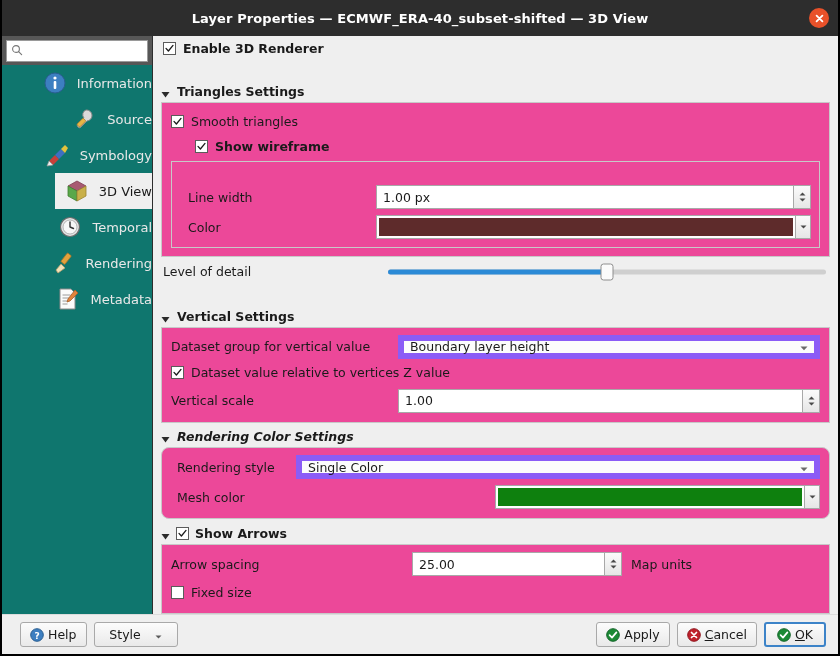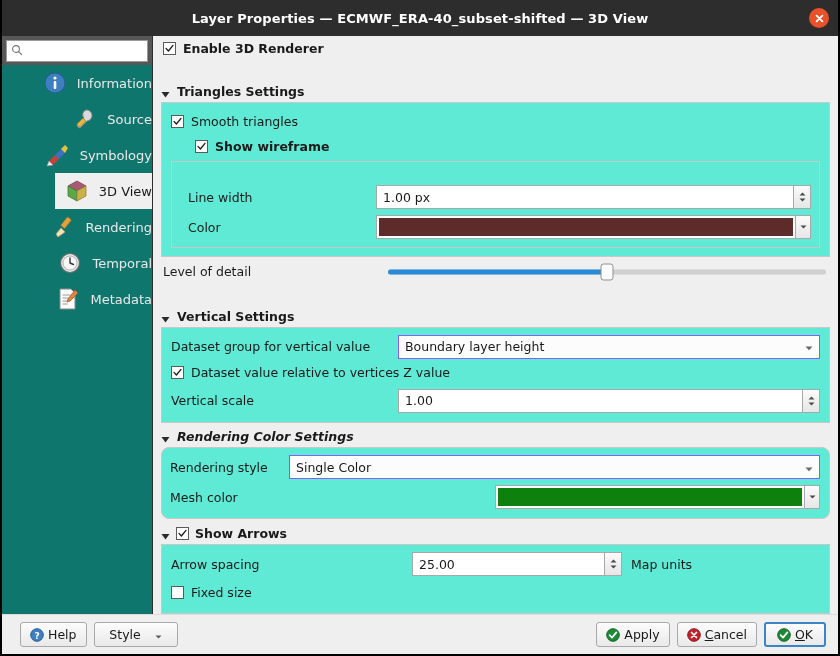--- a/index.html
+++ b/index.html
@@ -87,21 +87,21 @@
   
   .sec-head {
     display: flex; align-items: center; gap: 7px;
     font-weight: bold; font-size: 12.5px; color: #1a1a1a;
     height: 22px; cursor: pointer; margin-top: 19px;
   }
   .tri { width: 9px; height: 9px; flex: 0 0 9px; display:block; }
   
   .frame {
     border: 1px solid #c8c8c8;
-    background: #5eead4;
+    background: #ec4899;
     padding: 7px 9px;
   }
   .field-row { display: flex; align-items: center; height: 26px; }
   .field-label { font-size: 12.5px; color: #1a1a1a; white-space: nowrap; }
   
   .input {
     height: 24px; background: #fff;
     border: 1px solid #a8a8a8;
     display: flex; align-items: center;
     font-size: 12.5px; color: #1a1a1a;
@@ -111,21 +111,21 @@
     width: 17px; height: 24px; flex: 0 0 17px;
     border: 1px solid #a8a8a8; border-left: none;
     background: linear-gradient(#fbfbfb,#e6e6e6);
     display: flex; flex-direction: column;
     align-items: center; justify-content: center; gap: 2px;
     cursor: pointer;
   }
   
   .combo {
     height: 24px; background: #fcfcfc;
-    border: 1px solid #8b5cf6;
+    border: 6px solid #8b5cf6;
     display: flex; align-items: center;
     padding: 0 6px; font-size: 12.5px; color: #1a1a1a;
     cursor: pointer;
   }
   .combo .caret { margin-left: auto; }
   
   .colorbtn {
     height: 24px; background: #fff;
     border: 1px solid #a8a8a8;
     padding: 2px; display: flex; cursor: pointer;
@@ -245,36 +245,36 @@
             <path d="M3 7 L12 12 L12 22 L3 17 z" fill="#5aa84a" stroke="#3d7d31" stroke-width=".8"></path>
             <path d="M21 7 L21 17 L12 22 L12 12 z" fill="#c9b04a" stroke="#9a8432" stroke-width=".8"></path>
           </svg>
         </span>
         <span>3D View</span>
       </div>
 
       <div class="nav-item">
         <span class="nav-ico">
           <svg width="24" height="24" viewBox="0 0 24 24">
-            <rect x="12" y="2" width="5" height="11" rx="1" transform="rotate(38 14 7)" fill="#e2a23c" stroke="#a8772a" stroke-width=".8"></rect>
-            <path d="M9 13 L13 17 L6 22 L4 19 z" fill="#f2e2b8" stroke="#b8a070" stroke-width=".8"></path>
-          </svg>
-        </span>
-        <span>Rendering</span>
-      </div>
-
-      <div class="nav-item">
-        <span class="nav-ico">
-          <svg width="24" height="24" viewBox="0 0 24 24">
             <circle cx="12" cy="12" r="9.5" fill="#e4e4e4" stroke="#6a6a6a" stroke-width="1.2"></circle>
             <circle cx="12" cy="12" r="7" fill="#f7f7f7" stroke="#9a9a9a" stroke-width=".7"></circle>
             <path d="M12 12 L12 7 M12 12 L15.5 13.5" stroke="#333" stroke-width="1.4" stroke-linecap="round"></path>
           </svg>
         </span>
         <span>Temporal</span>
+      </div>
+
+      <div class="nav-item">
+        <span class="nav-ico">
+          <svg width="24" height="24" viewBox="0 0 24 24">
+            <rect x="12" y="2" width="5" height="11" rx="1" transform="rotate(38 14 7)" fill="#e2a23c" stroke="#a8772a" stroke-width=".8"></rect>
+            <path d="M9 13 L13 17 L6 22 L4 19 z" fill="#f2e2b8" stroke="#b8a070" stroke-width=".8"></path>
+          </svg>
+        </span>
+        <span>Rendering</span>
       </div>
 
       <div class="nav-item">
         <span class="nav-ico">
           <svg width="24" height="24" viewBox="0 0 24 24">
             <path d="M4 2 h11 l4 4 v16 h-15 z" fill="#fbfbfb" stroke="#8a8a8a" stroke-width="1"></path>
             <path d="M6.5 8 h8 M6.5 11 h8 M6.5 14 h6 M6.5 17 h5" stroke="#9a9a9a" stroke-width="1"></path>
             <path d="M19 3 L22 6 L14 14 L11 15 L12 12 z" fill="#e2843c" stroke="#a8602a" stroke-width=".8"></path>
           </svg>
         </span>
@@ -402,21 +402,21 @@
       </div>
 
       <div class="sec-head" style="margin-top:3px;font-style:italic;">
         <span class="tri">
           <svg width="9" height="9" viewBox="0 0 9 9">
               <path d="M0.5 2 L8.5 2 L4.5 7.5 z" fill="#2a2a2a"></path>
             </svg>
         </span>
         <span>Rendering Color Settings</span>
       </div>
-      <div class="frame" style="padding:6px 9px 8px 8px;border-radius:8px;">
+      <div class="frame" style="padding:6px 9px 8px 15px;border-radius:8px;">
         <div class="field-row">
           <span class="field-label" style="width:119px;">Rendering style</span>
           <div class="combo" style="flex:1;">
             <span>Single Color</span>
             <span class="caret">
               <svg width="8" height="5" viewBox="0 0 8 5">
                   <path d="M0.5 0.5 L4 4.2 L7.5 0.5 z" fill="#6a6a6a"></path>
                 </svg>
             </span>
           </div>

